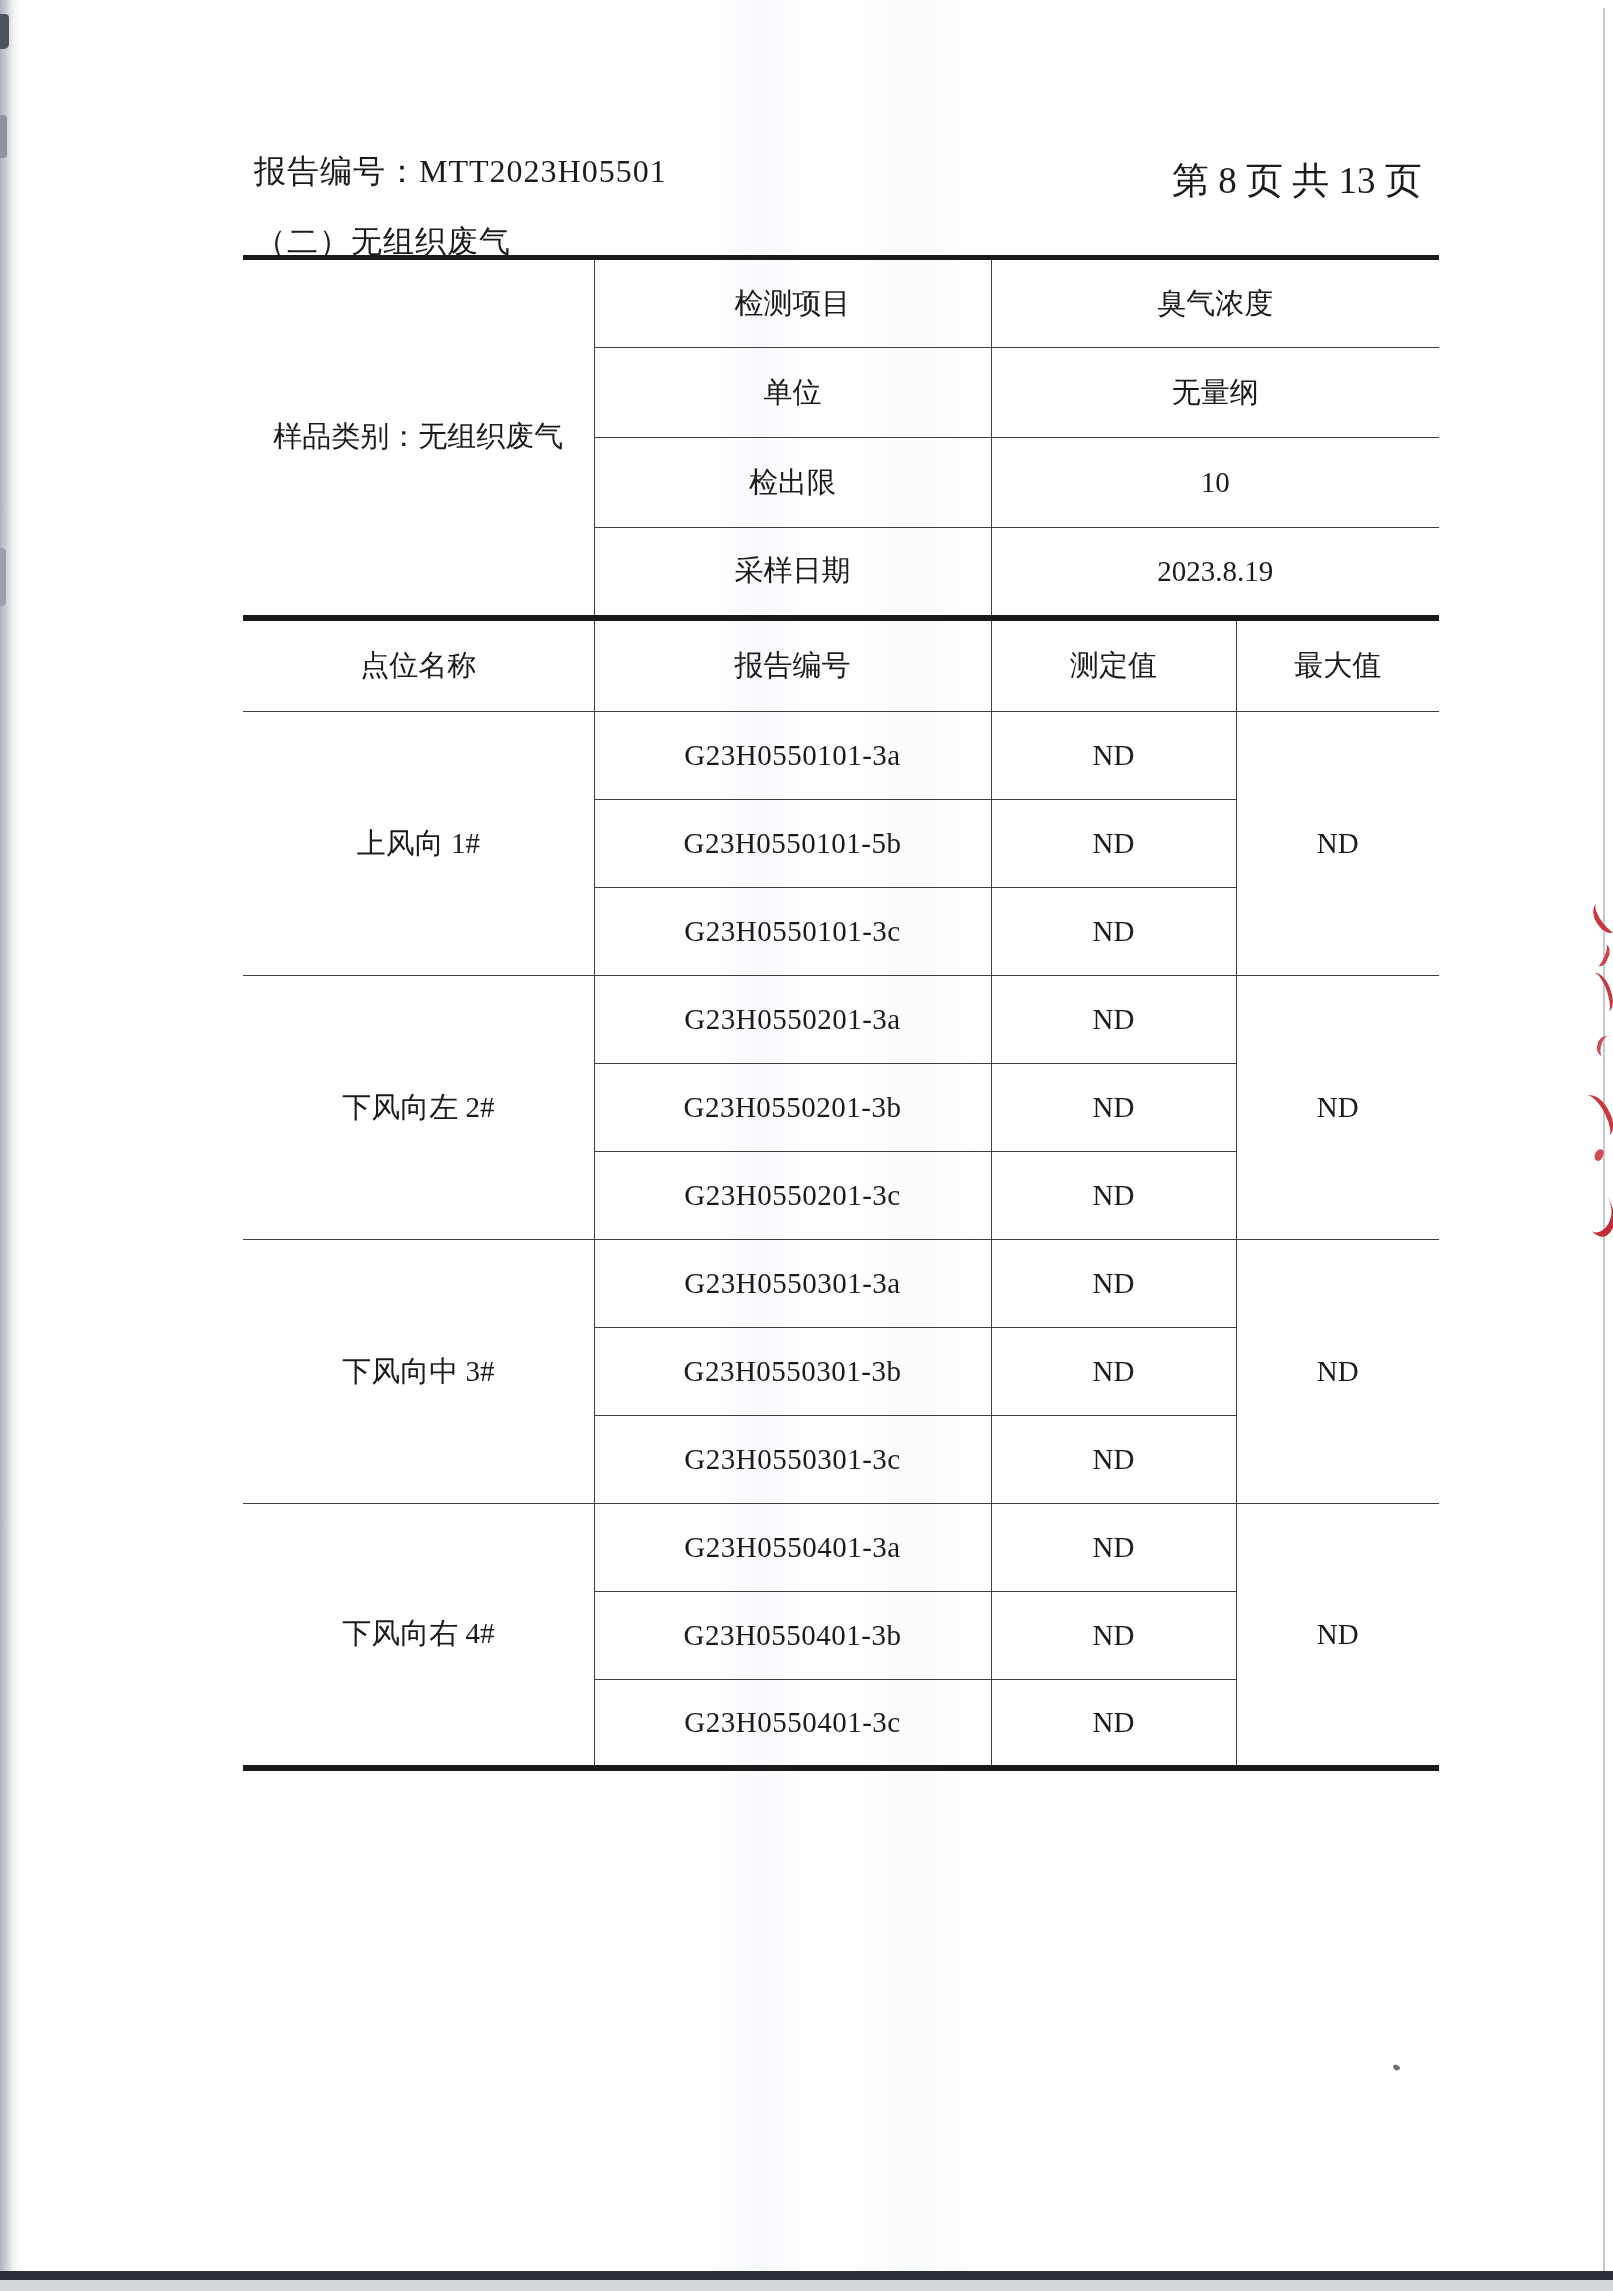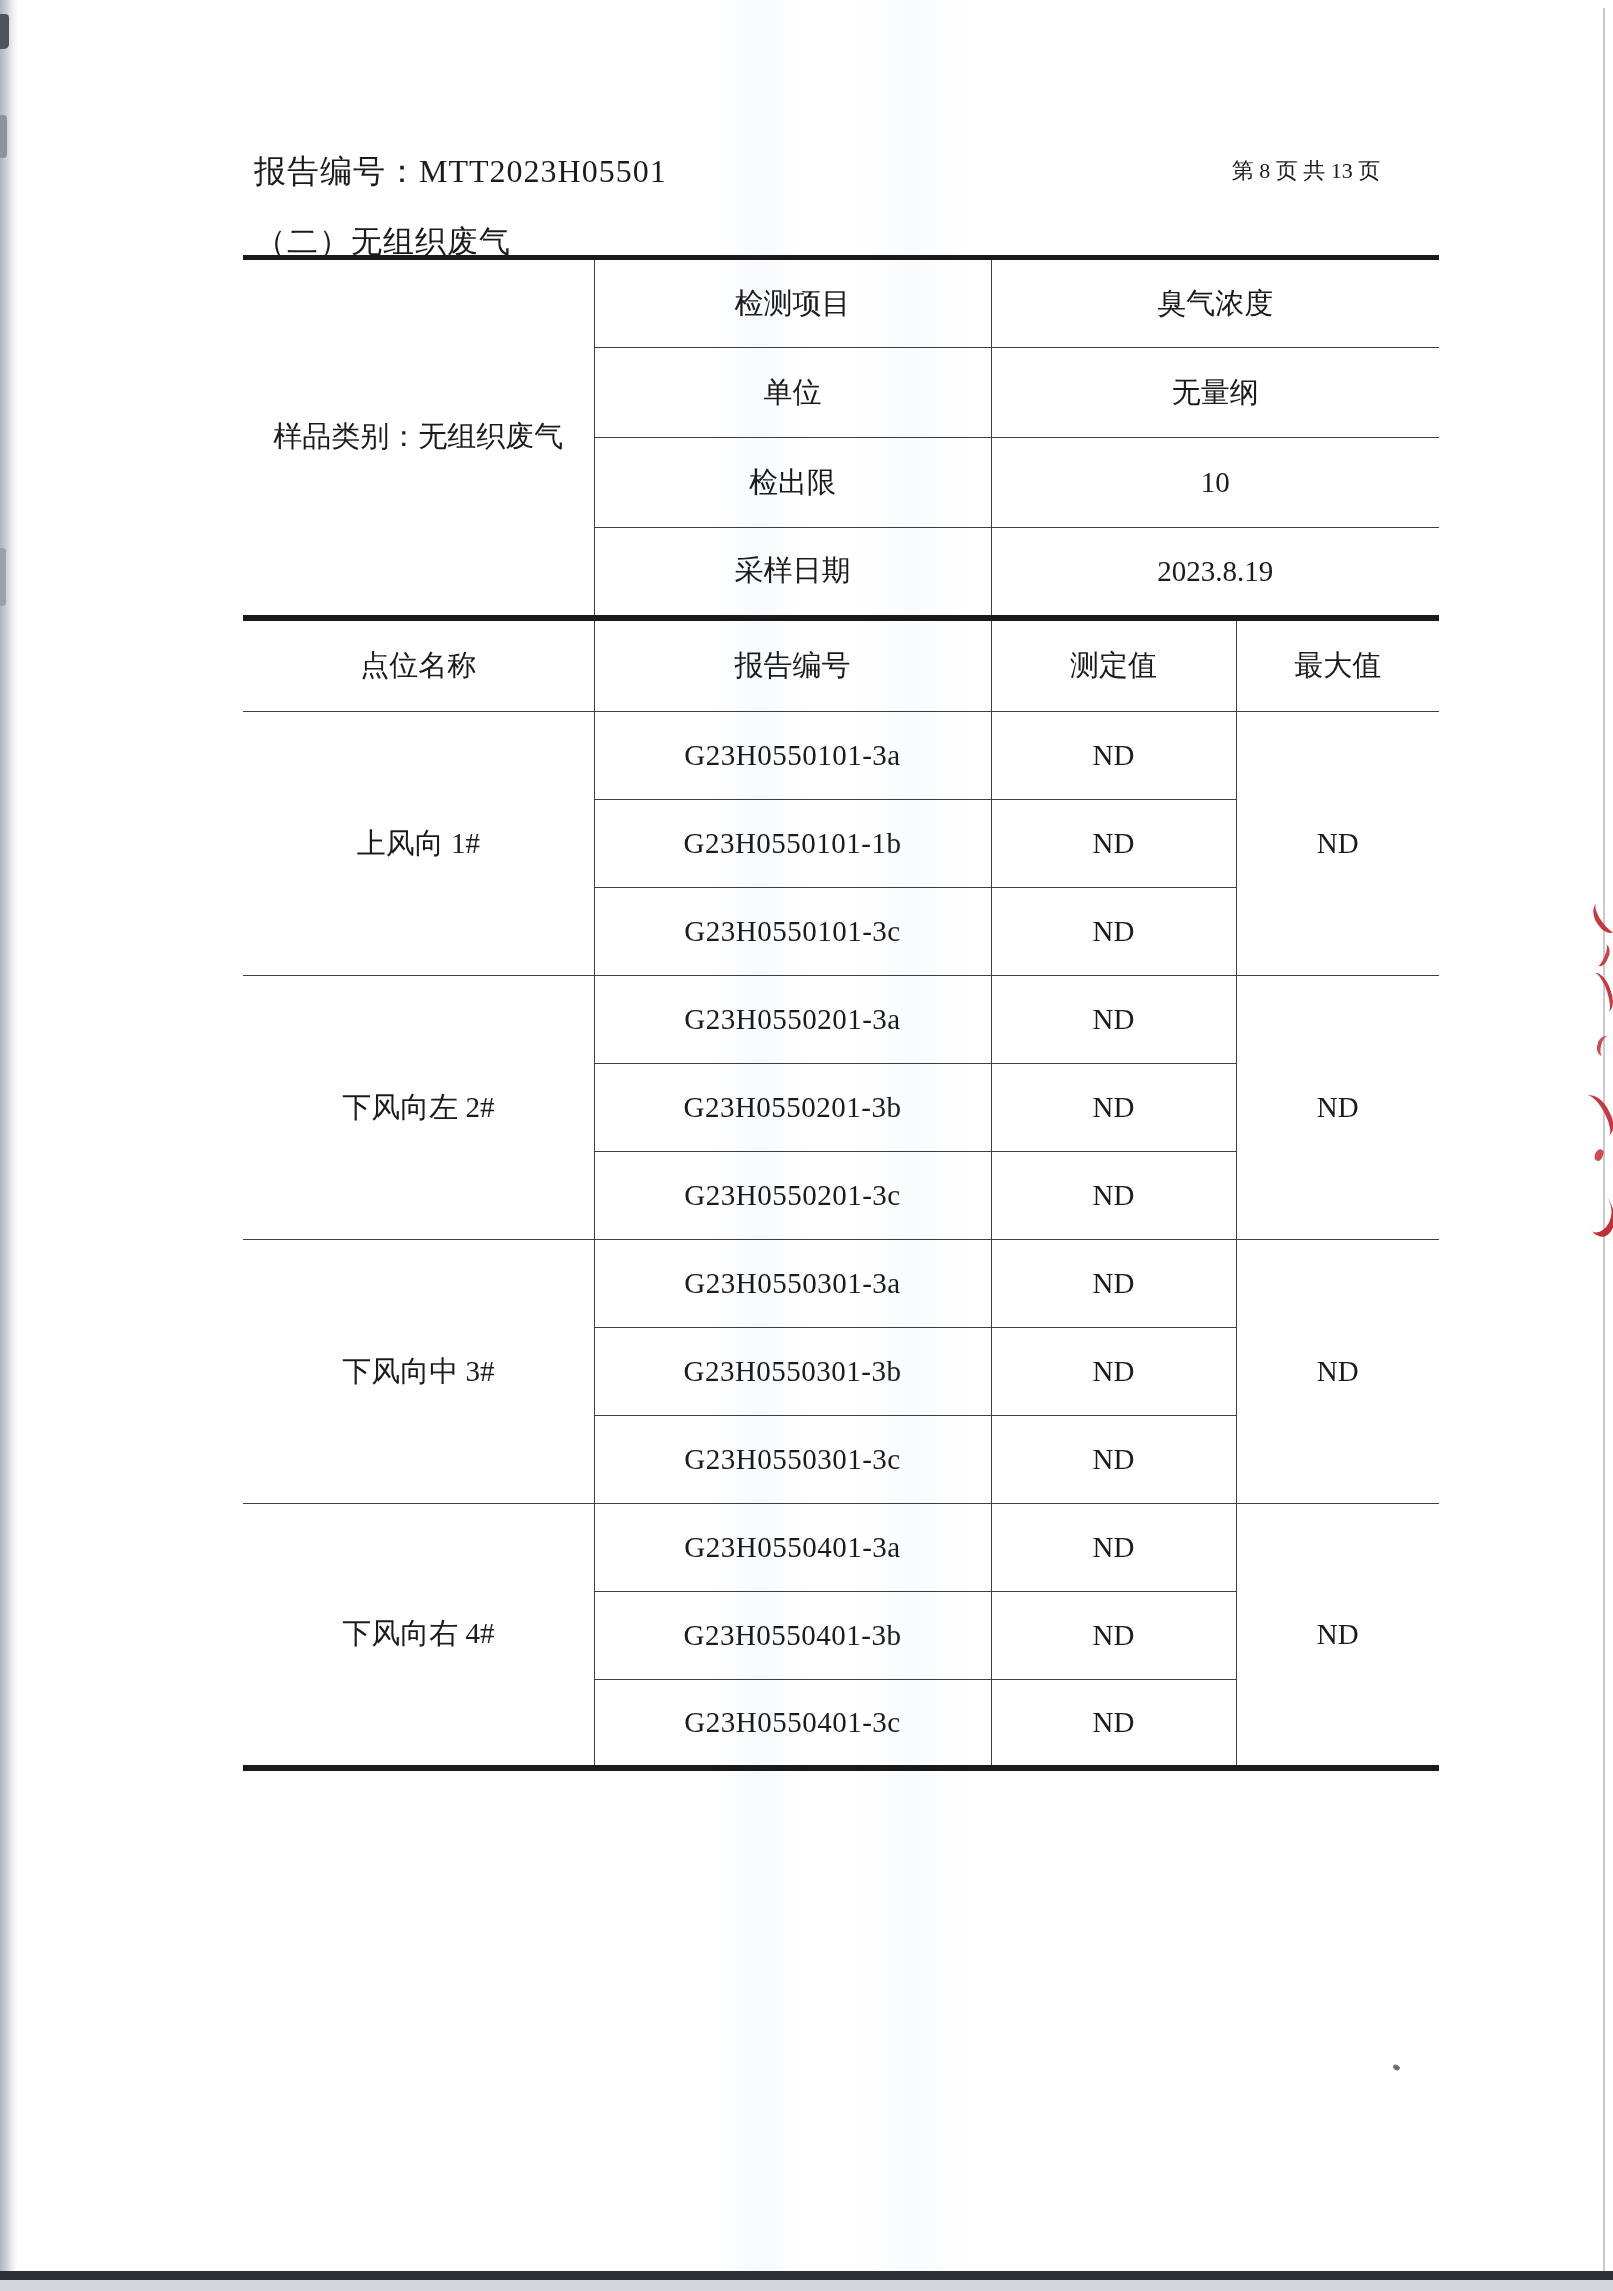--- a/index.html
+++ b/index.html
@@ -50,21 +50,21 @@
   .rs1 { left: 1595px; top: 901px; width: 15.5px; height: 33px; border-left: 5.8px solid #c8383d; border-radius: 60% 0 0 40%; transform: rotate(-38deg); }
   .rs2 { left: 1593px; top: 943px; width: 11.6px; height: 23px; border-right: 4.9px solid #cf4046; border-radius: 0 50% 40% 0; transform: rotate(24deg); }
   .rs3 { left: 1591px; top: 972px; width: 15.5px; height: 41px; border-right: 4.9px solid #c8383d; border-radius: 0 60% 50% 0; transform: rotate(-18deg); }
   .rs4 { left: 1597px; top: 1036px; width: 12.6px; height: 21.3px; border-left: 4.9px solid #d04a50; border-radius: 50% 0 0 50%; transform: rotate(14deg); }
   .rs5 { left: 1586px; top: 1093px; width: 19.4px; height: 45px; border-right: 5.8px solid #c8383d; border-radius: 0 55% 45% 0; transform: rotate(-26deg); }
   .rs6 { left: 1595px; top: 1149px; width: 7.8px; height: 11.6px; background: #d04a50; border-radius: 60% 40% 50% 50%; transform: rotate(20deg); }
   .rs7 { left: 1582px; top: 1190px; width: 33px; height: 39px; border-bottom: 7.8px solid #c02f35; border-radius: 0 0 70% 30%; transform: rotate(-38deg); }
 
   
   .report-no   { position: absolute; left: 254px; top: 150px; font-size: 32px; letter-spacing: 1px; white-space: nowrap; }
-  .page-info   { position: absolute; left: 1172px; top: 156px; width: 268px; font-size: 22px; text-align: center; white-space: nowrap; }
+  .page-info   { position: absolute; left: 1172px; top: 156px; width: 268px; font-size: 37px; text-align: left; white-space: nowrap; }
   .section-ttl { position: absolute; left: 255px; top: 197px; font-size: 31px; letter-spacing: 1px; white-space: nowrap; margin-top: 24px; }
 
   
   table.report {
     position: absolute; left: 243px; top: 255px; width: 1195px;
     border-collapse: collapse; table-layout: fixed;
     border-top: 5.8px solid #1a1a1a;
     border-bottom: 6.8px solid #1a1a1a;
     font-size: 29px; text-align: center;
   }
@@ -141,21 +141,21 @@
     </tr>
   </tbody>
   <tbody id="results-body">
   <tr class="data-row">
     <td class="br bb" rowspan="3">上风向 1#</td>
     <td class="br bb mono-code">G23H0550101-3a</td>
     <td class="br bb">ND</td>
     <td class="bb" rowspan="3">ND</td>
   </tr>
   <tr class="data-row">
-    <td class="br bb mono-code">G23H0550101-1b</td>
+    <td class="br bb mono-code">G23H0550101-5b</td>
     <td class="br bb">ND</td>
   </tr>
   <tr class="data-row">
     <td class="br bb mono-code">G23H0550101-3c</td>
     <td class="br bb">ND</td>
   </tr>
 
   <tr class="data-row">
     <td class="br bb" rowspan="3">下风向左 2#</td>
     <td class="br bb mono-code">G23H0550201-3a</td>

